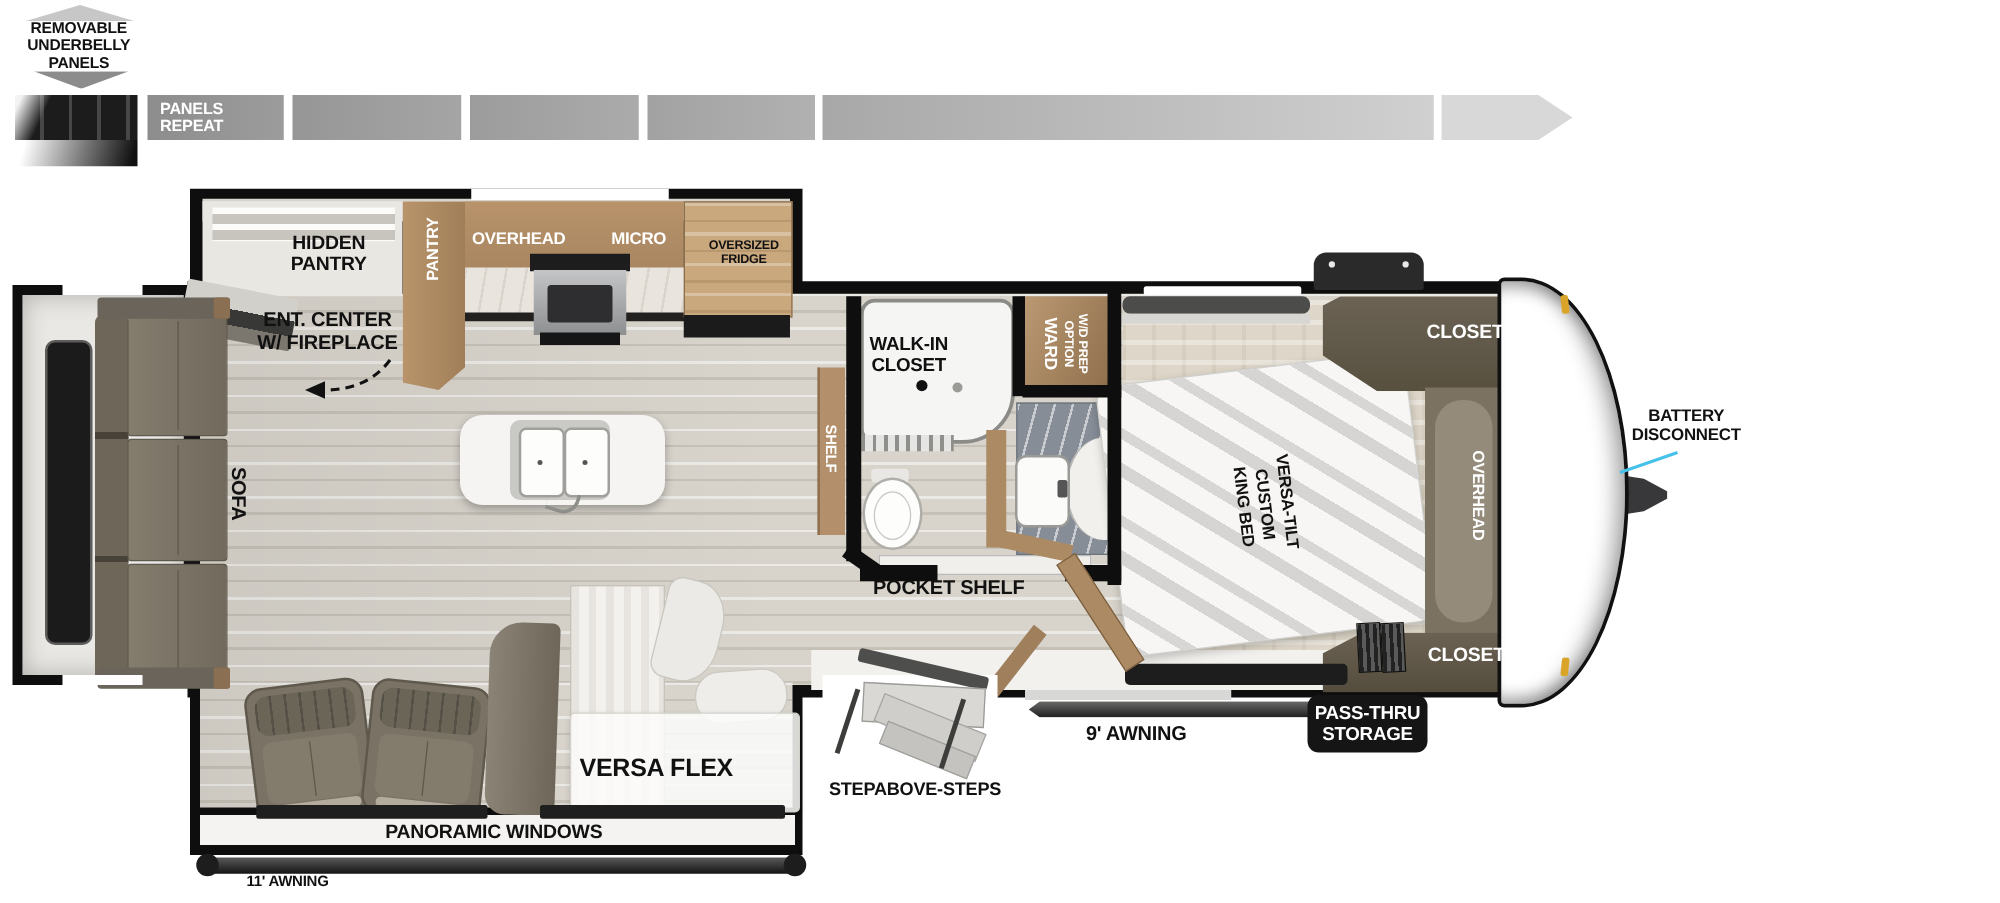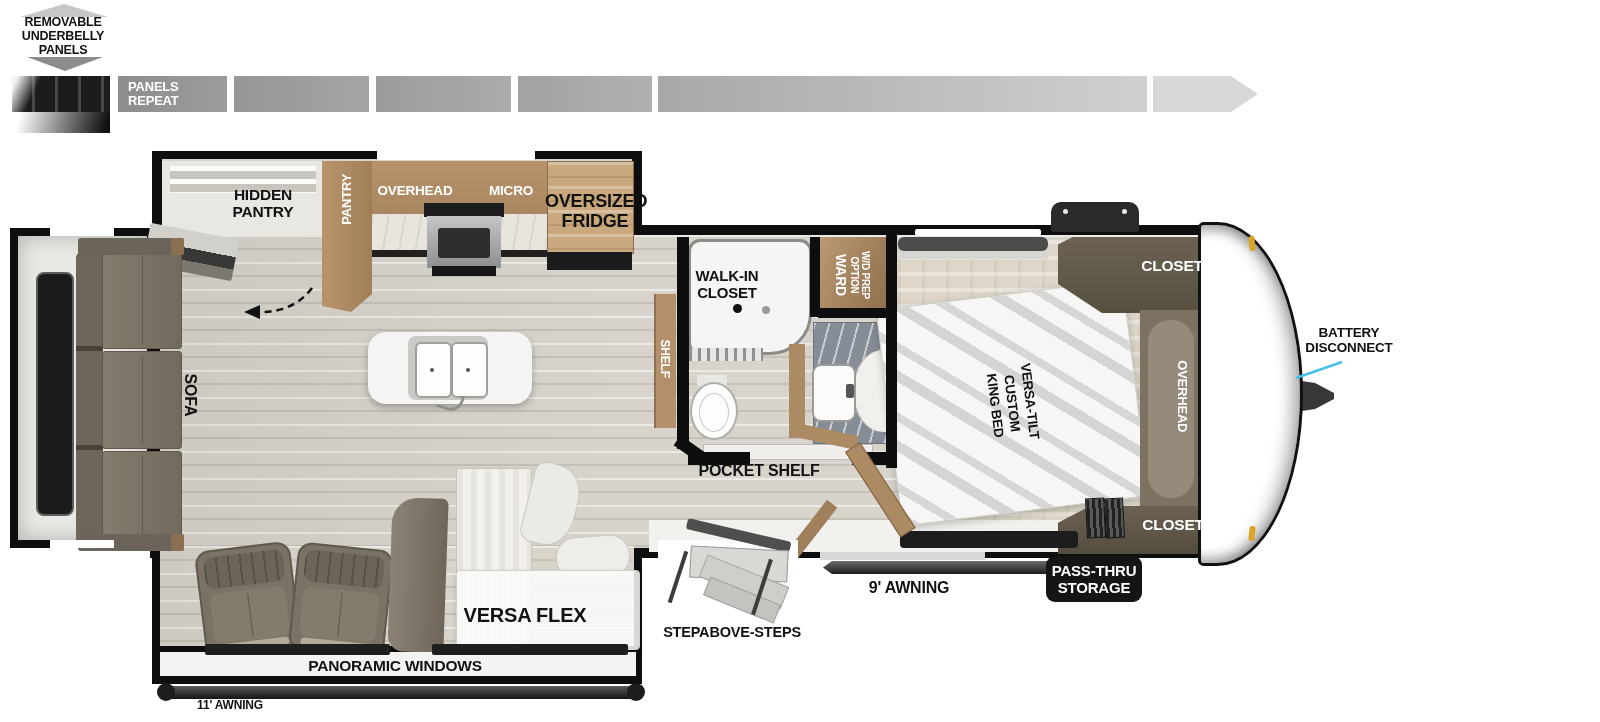--- a/index.html
+++ b/index.html
@@ -247,24 +247,26 @@
   <div class="abs k-stove"></div>
   <div class="abs k-stovewin"></div>
   <div class="abs k-stovebase"></div>
   <div class="abs k-fridge"></div>
   <div class="abs k-fridgebase"></div>
   <div class="abs lbl z7" style="left:203px;top:186px;width:120px;font-size:15.5px;">HIDDEN
 PANTRY</div>
   <div class="abs lbl wlbl rotm90 z7" style="left:317px;top:192px;width:60px;font-size:13px;">PANTRY</div>
   <div class="abs lbl wlbl z7" style="left:371px;top:183px;width:88px;font-size:13.5px;">OVERHEAD</div>
   <div class="abs lbl wlbl z7" style="left:478px;top:183px;width:66px;font-size:13.5px;">MICRO</div>
-  <div class="abs lbl z7" style="left:545px;top:191px;width:100px;font-size:18px;">OVERSIZED
+  <div class="abs lbl z7" style="left:545px;top:191px;width:100px;font-size:10px;">OVERSIZED
 FRIDGE</div>
 
   <div class="abs entc"></div>
+  <div class="abs lbl z7" style="left:196px;top:248px;width:132px;font-size:16px;line-height:1.15;">ENT. CENTER
+W/ FIREPLACE</div>
   <svg class="abs z7" style="left:238px;top:280px;" width="82" height="42">
     <path d="M74,8 Q56,32 22,32" fill="none" stroke="#111" stroke-width="2.5" stroke-dasharray="7 5"></path>
     <polygon points="6,32 22,25 22,39" fill="#111"></polygon>
   </svg>
   <div class="abs island"></div>
   <div class="abs sinkbox"></div>
   <div class="abs basin" style="left:415px;"></div>
   <div class="abs basin" style="left:451px;"></div>
   <div class="abs fdot" style="left:430px;"></div>
   <div class="abs fdot" style="left:466px;"></div>

